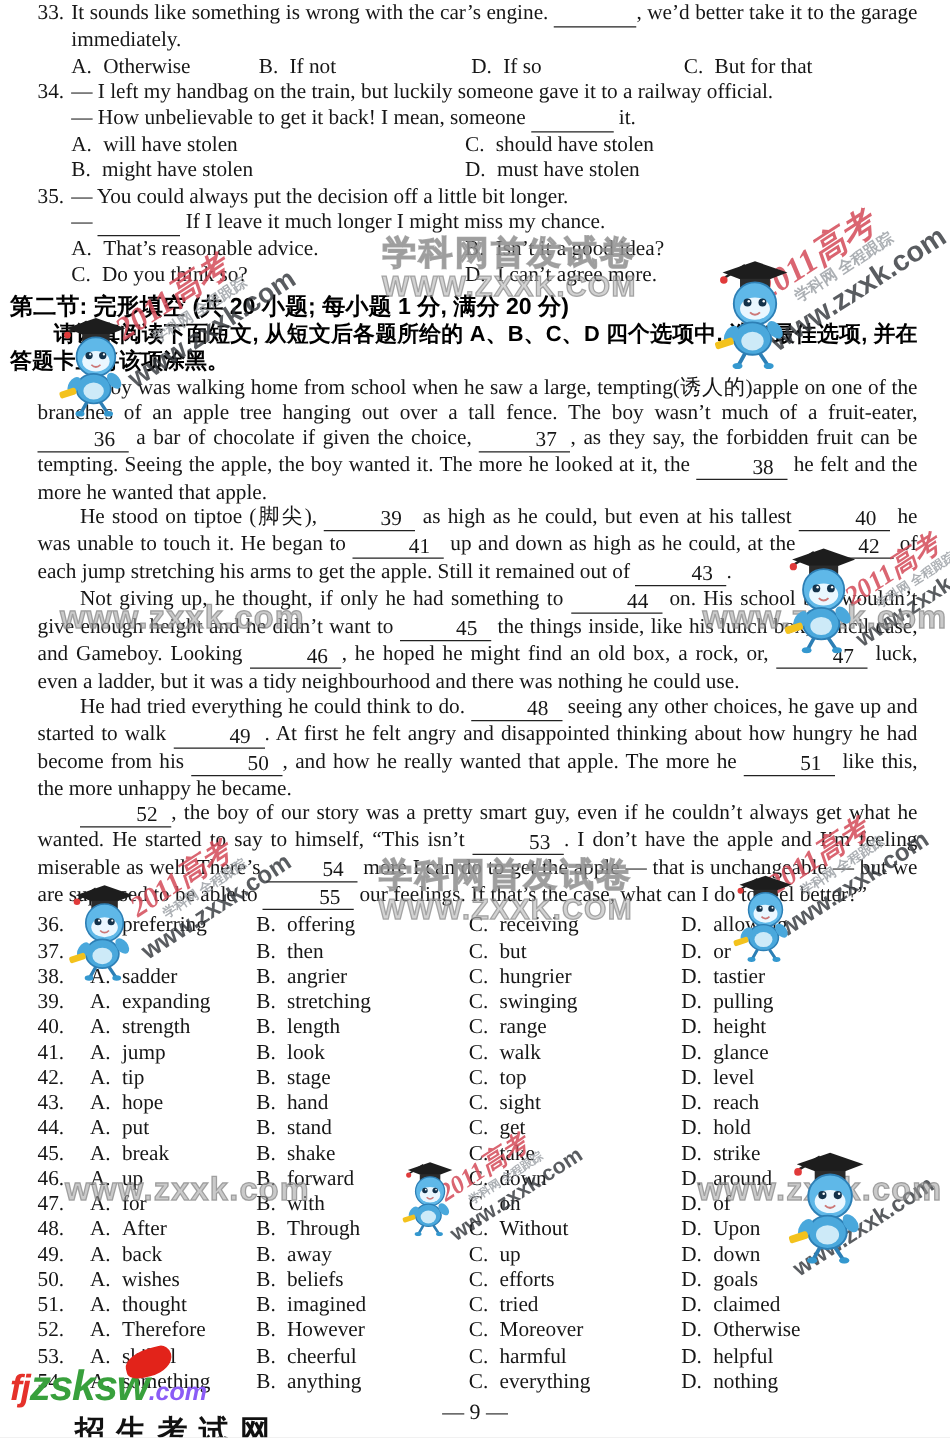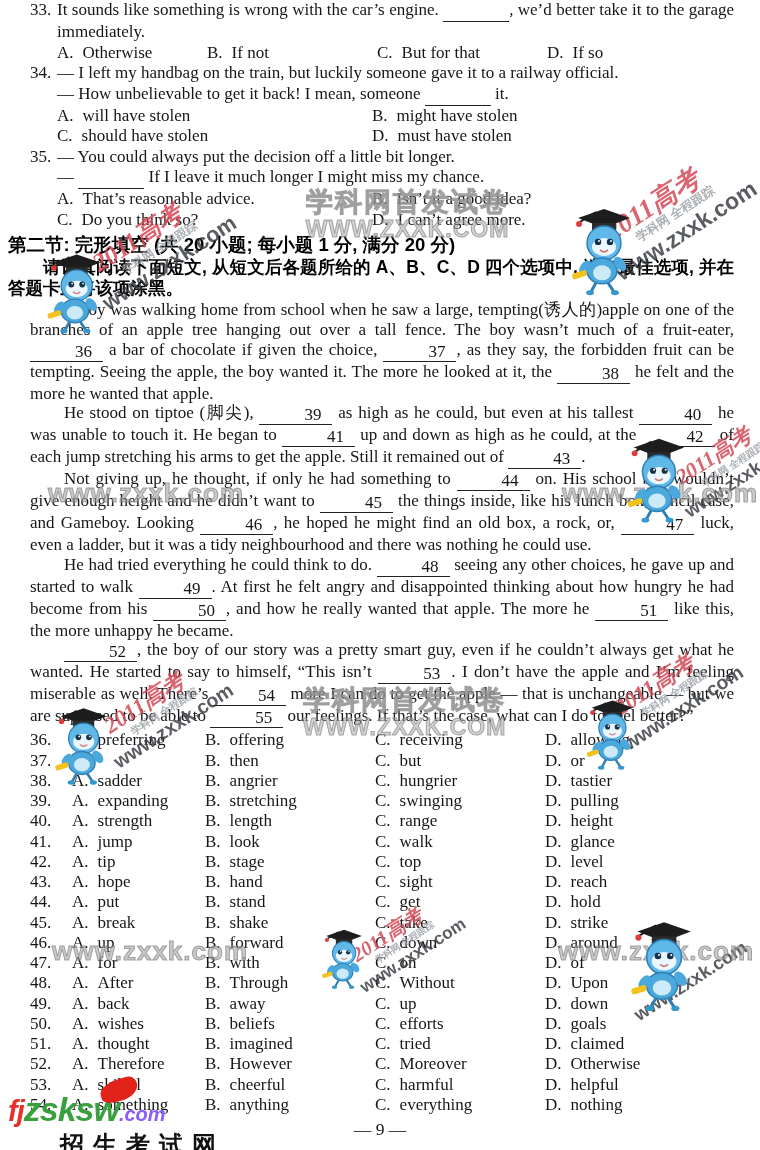--- a/index.html
+++ b/index.html
@@ -71,34 +71,34 @@
 
   <div class="content">
     <div id="grammar-questions">
         <div class="q">
           <span class="qnum">33.</span>
           <div class="qbody">
             <p>It sounds like something is wrong with the car’s engine. <span class="blank empty">&nbsp;</span>, we’d better take it to the garage immediately.</p>
             <div class="opt4">
               <span class="opt-cell"><span class="letter">A.</span><span>Otherwise</span></span>
               <span class="opt-cell"><span class="letter">B.</span><span>If not</span></span>
+              <span class="opt-cell"><span class="letter">D.</span><span>If so</span></span>
               <span class="opt-cell"><span class="letter">C.</span><span>But for that</span></span>
-              <span class="opt-cell"><span class="letter">D.</span><span>If so</span></span>
             </div>
           </div>
         </div>
         <div class="q">
           <span class="qnum">34.</span>
           <div class="qbody">
             <p>— I left my handbag on the train, but luckily someone gave it to a railway official.</p>
             <p>— How unbelievable to get it back! I mean, someone <span class="blank empty">&nbsp;</span> it.</p>
             <div class="opt2">
               <span class="opt-cell"><span class="letter">A.</span><span>will have stolen</span></span>
+              <span class="opt-cell"><span class="letter">C.</span><span>should have stolen</span></span>
               <span class="opt-cell"><span class="letter">B.</span><span>might have stolen</span></span>
-              <span class="opt-cell"><span class="letter">C.</span><span>should have stolen</span></span>
               <span class="opt-cell"><span class="letter">D.</span><span>must have stolen</span></span>
             </div>
           </div>
         </div>
         <div class="q">
           <span class="qnum">35.</span>
           <div class="qbody">
             <p>— You could always put the decision off a little bit longer.</p>
             <p>— <span class="blank empty">&nbsp;</span> If I leave it much longer I might miss my chance.</p>
             <div class="opt2">

